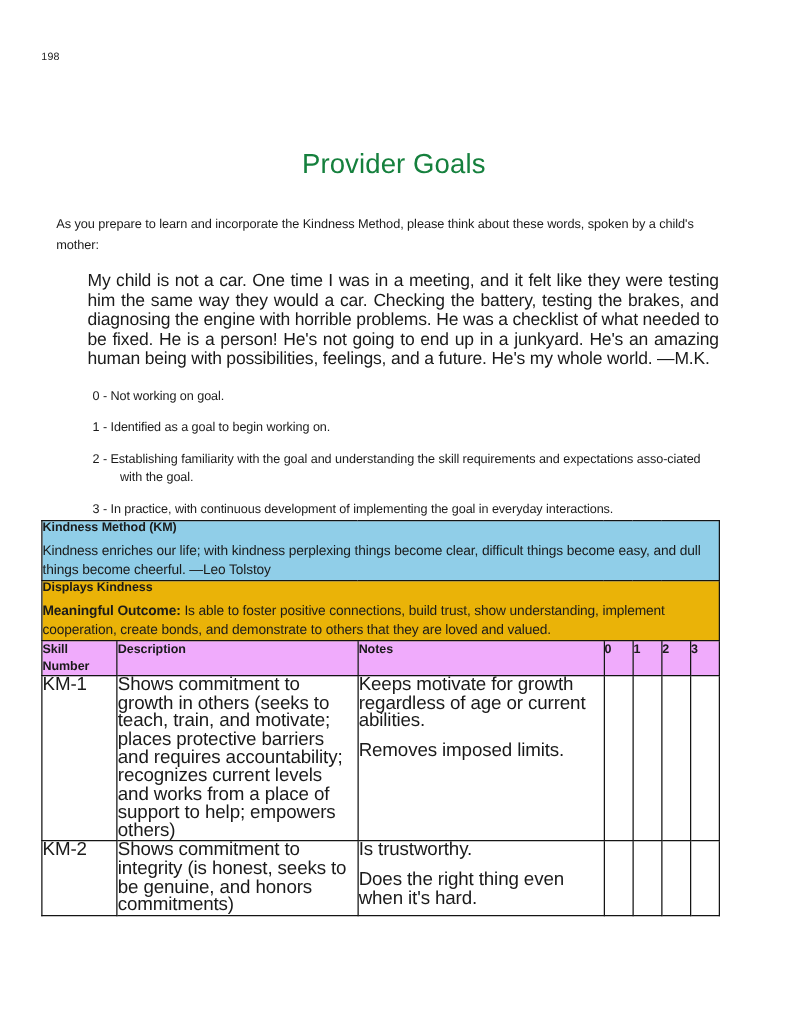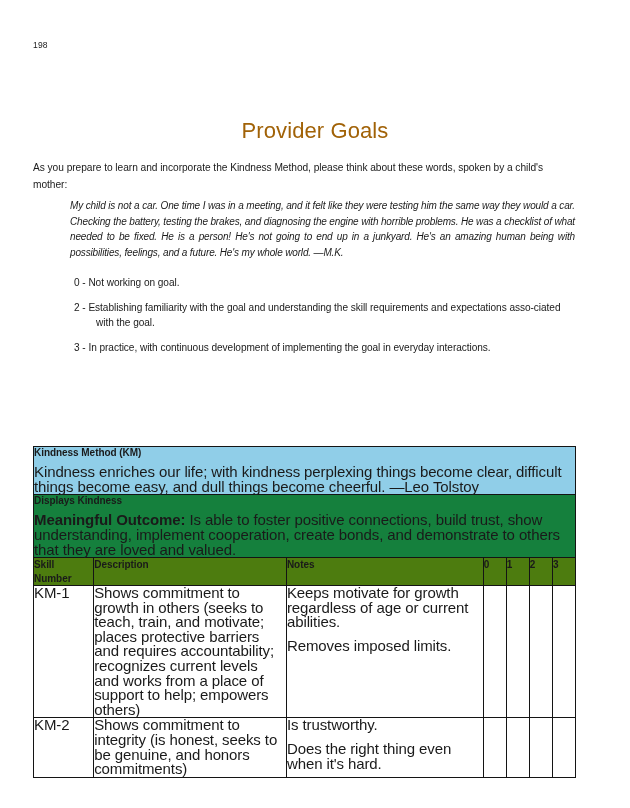--- a/index.html
+++ b/index.html
@@ -32,40 +32,39 @@
     color: #1a1a1a;
   }
   .page-title {
     position: absolute;
     left: 0;
     right: 0;
     top: 103px;
     text-align: center;
     font-size: 22px;
     font-weight: 400;
-    color: #a16207;
+    color: #15803d;
     letter-spacing: 0.1px;
   }
   .content {
     position: absolute;
     left: 33px;
     top: 160px;
     width: 543px;
   }
   .intro {
     font-size: 10.2px;
     line-height: 16.5px;
-    margin: 0;
+    margin: 12px;
     letter-spacing: -0.05px;
   }
   .blockquote {
     margin: 5px 0 0 37px;
     width: 505px;
-    font-style: italic;
-    font-size: 10px;
+    font-size: 14px;
     line-height: 15.6px;
     letter-spacing: -0.15px;
     text-align: justify;
   }
   .scale-heading {
     margin: 26px 0 0 0;
     text-align: center;
     font-size: 11.2px;
     font-weight: bold;
     letter-spacing: 0.1px;
@@ -87,54 +86,53 @@
   .scale-item:last-child { margin-bottom: 0; }
 
   
   .goal-table {
     position: absolute;
     left: 33px;
     top: 416px;
     width: 543px;
     border-collapse: collapse;
     table-layout: fixed;
-    margin-top: 30px;
   }
   .goal-table td, .goal-table th {
     border: 1px solid #141414;
     vertical-align: top;
     padding: 0;
     text-align: left;
   }
   .band {
     padding: 7px 7px 8px 7px;
   }
   .band-dark { background: #90cee8; }
-  .band-light { background: #15803d; }
+  .band-light { background: #eab308; }
   .band-title {
     font-size: 10px;
     font-weight: bold;
     letter-spacing: -0.05px;
     margin-bottom: 6px;
   }
   .band-body {
-    font-size: 15px;
+    font-size: 11px;
     line-height: 15px;
     letter-spacing: -0.1px;
   }
   .band-body b { font-weight: bold; }
   .band-light .band-body { margin-top: 0; }
 
   .th-cell {
     font-size: 10px;
     font-weight: bold;
     padding: 5px 6px 6px 6px;
     line-height: 13.5px;
     letter-spacing: -0.05px;
-    background: #4d7c0f;
+    background: #f0abfc;
     vertical-align: top;
   }
   .th-rating {
     text-align: center;
     vertical-align: bottom;
     padding-bottom: 6px;
   }
   .td-cell {
     font-size: 15px;
     line-height: 14.6px;
@@ -163,20 +161,21 @@
 
   <div class="content">
 
     <p class="intro">As you prepare to learn and incorporate the Kindness Method, please think about these words, spoken by a child's mother:</p>
 
     <p class="blockquote">My child is not a car. One time I was in a meeting, and it felt like they were testing him the same way they would a car. Checking the battery, testing the brakes, and diagnosing the engine with horrible problems. He was a checklist of what needed to be fixed. He is a person! He's not going to end up in a junkyard. He's an amazing human being with possibilities, feelings, and a future. He's my whole world. —M.K.</p>
 
 
     <ul class="scale-list">
       <li class="scale-item">0 - Not working on goal.</li>
+      <li class="scale-item">1 - Identified as a goal to begin working on.</li>
       <li class="scale-item">2 - Establishing familiarity with the goal and understanding the skill requirements and expectations asso-ciated with the goal.</li>
       <li class="scale-item">3 - In practice, with continuous development of implementing the goal in everyday interactions.</li>
     </ul>
 
   </div>
 
   <table class="goal-table">
     <colgroup>
       <col class="col-skill">
       <col class="col-desc">

